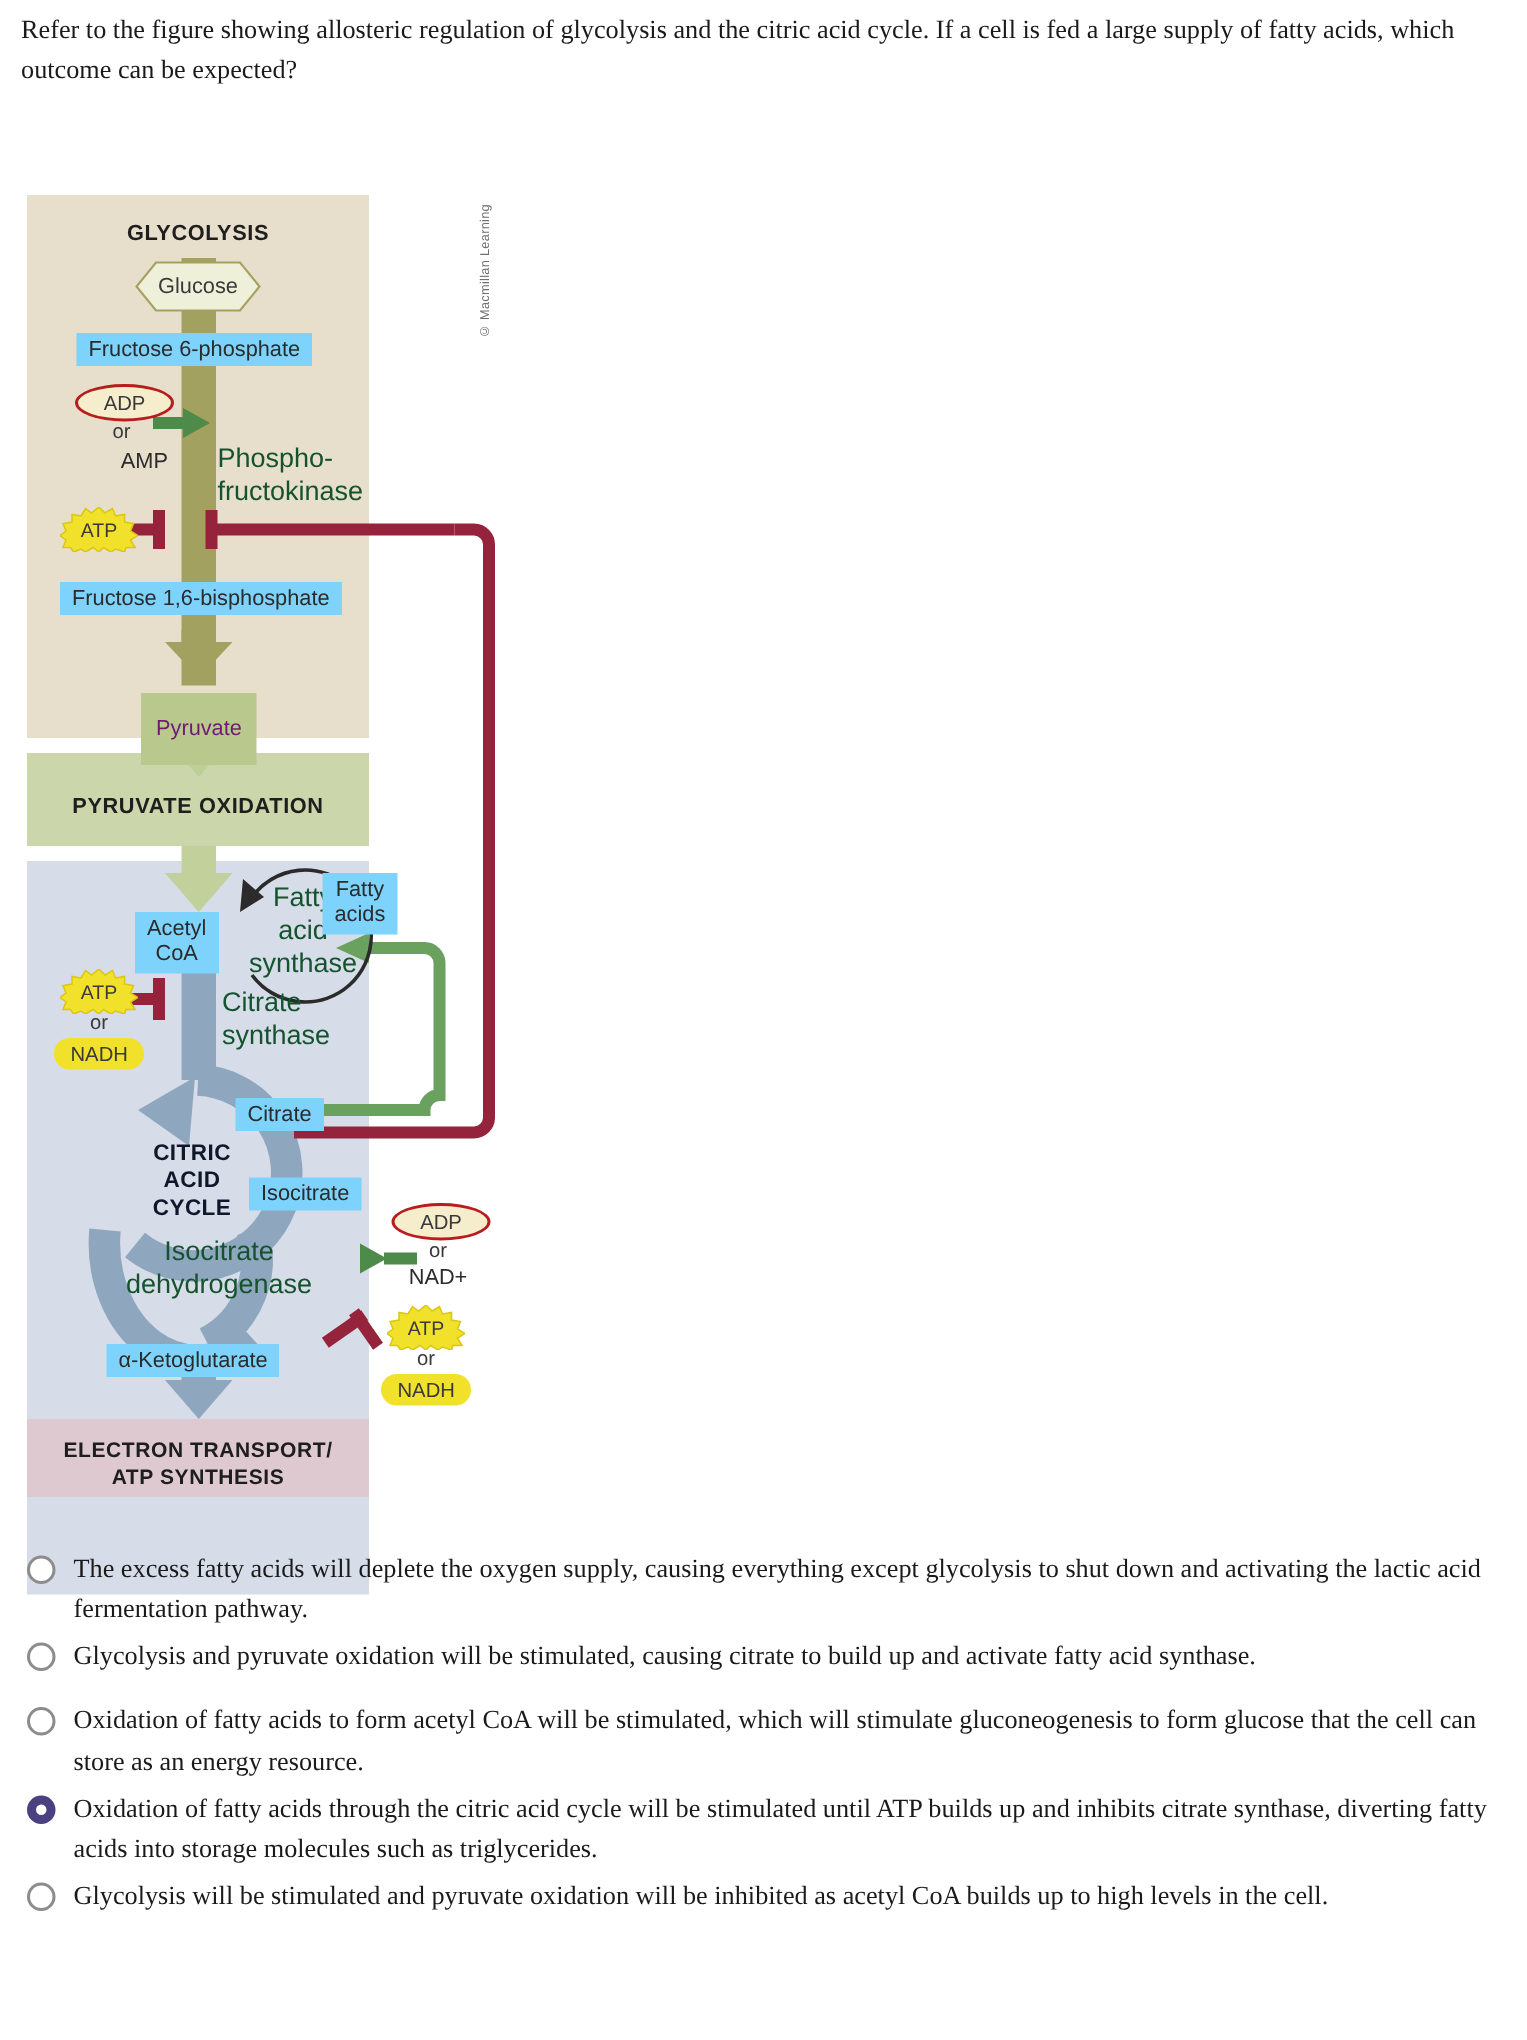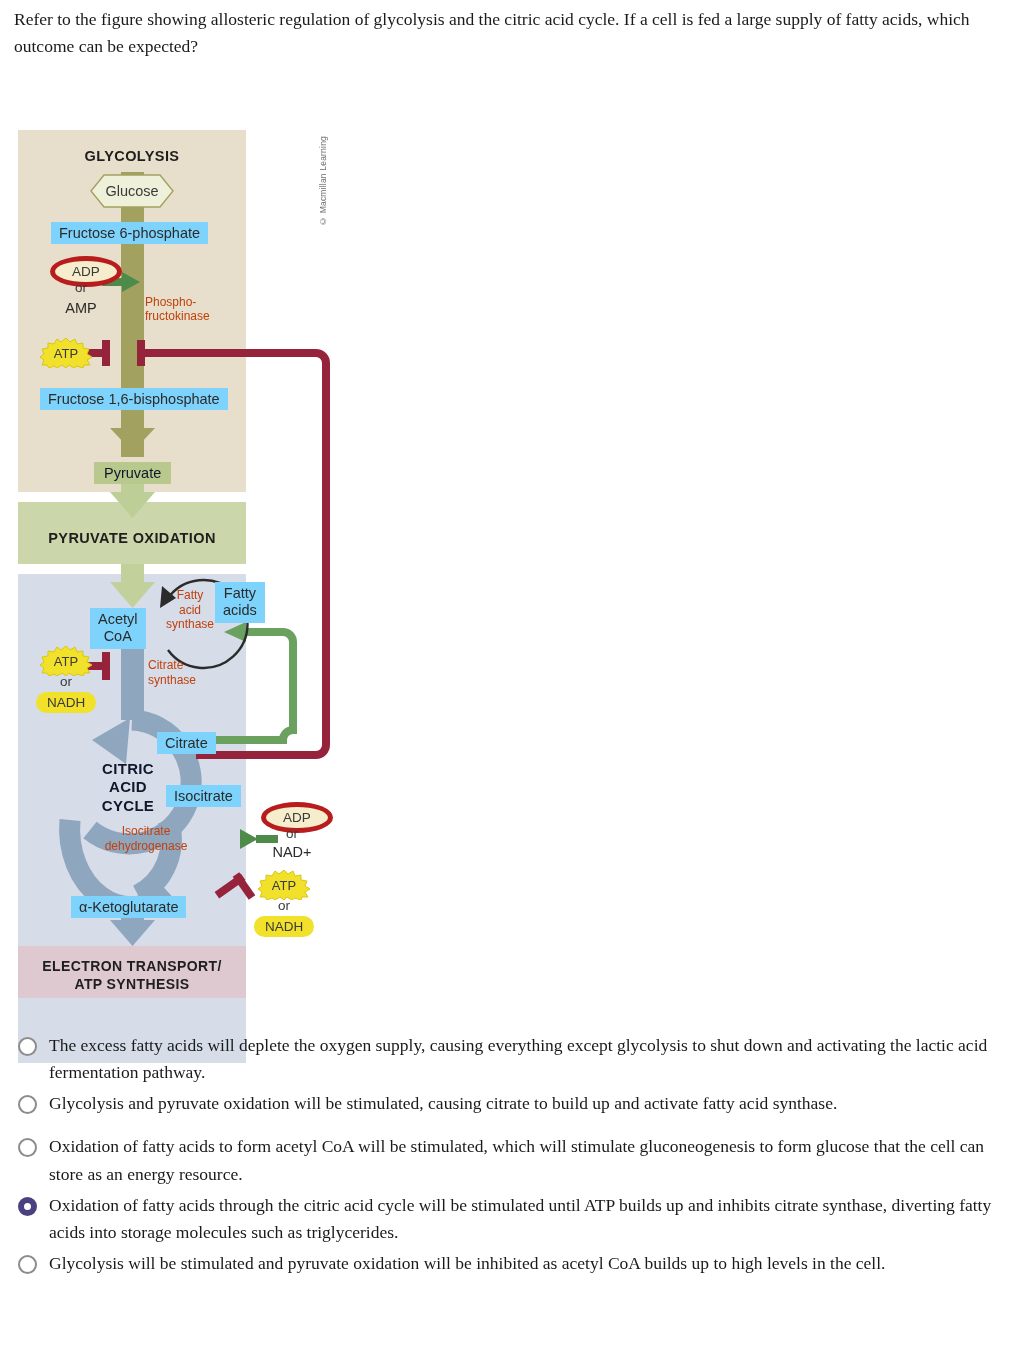--- a/index.html
+++ b/index.html
@@ -36,30 +36,30 @@
   #t-glycolysis{top:18px;}
   #t-pyruvate-ox{top:400px;}
   #t-etc{top:828px;line-height:1.25;font-size:14px;}
 
   
   .lbl{
     position:absolute;background:#7dd3fc;color:#2b2b2b;
     font-size:14.5px;padding:3px 8px;white-space:nowrap;
   }
   .lbl-green{
-    position:absolute;background:#b9c98d;color:#0f172a;
-    font-size:14.5px;padding:3px 10px;white-space:nowrap;
-  }
-
-  
-  .enz{position:absolute;font-size:12px;color:#c2410c;line-height:1.2;}
+    position:absolute;background:#b9c98d;color:#701a75;
+    font-size:14.5px;padding:16px 10px;white-space:nowrap;
+  }
+
+  
+  .enz{position:absolute;font-size:18px;color:#14532d;line-height:1.2;}
 
   
   .badge-ellipse{
-    position:absolute;background:#f6edcd;border:5px solid #b91c1c;
+    position:absolute;background:#f6edcd;border:2px solid #b91c1c;
     border-radius:50%/50%;
     font-size:13.5px;color:#3a3a3a;text-align:center;
     padding:3px 9px;
   }
   .badge-pill{
     position:absolute;background:#f2e12a;border-radius:999px;
     font-size:13.5px;color:#3a3a3a;text-align:center;padding:3px 11px;
   }
   .badge-star{
     position:absolute;width:52px;height:30px;
@@ -207,21 +207,21 @@
   <div class="lbl" style="left:22px;top:258px;">Fructose 1,6-bisphosphate</div>
   <div class="lbl-green" style="left:76px;top:332px;">Pyruvate</div>
 
   <div class="enz" style="left:127px;top:165px;">
     <span>Phospho-</span><br>
     <span>fructokinase</span>
   </div>
 
   <div class="badge-ellipse" style="left:32px;top:126px;width:44px;">ADP</div>
   <div class="ortext" style="left:32px;top:150px;width:62px;">or</div>
-  <div class="plain" style="left:32px;top:170px;width:62px;text-align:center;">AMP</div>
+  <div class="plain" style="left:32px;top:170px;width:62px;text-align:right;">AMP</div>
 
   <div class="badge-star" style="left:22px;top:208px;">
     <svg viewBox="0 0 52 30" preserveAspectRatio="none">
       <polygon points="26,0 30,4 35,1 37,6 43,5 43,10 49,11 47,16 52,19 47,22 50,27 44,27 43,30 37,28 34,30 29,27 26,30 22,27 17,30 14,28 9,30 7,27 2,27 4,22 0,19 4,16 2,11 8,10 8,5 14,6 17,1 21,4" fill="#f2e12a" stroke="#d9c713" stroke-width="1"></polygon>
     </svg>
     <span>ATP</span>
   </div>
 
   <div class="lbl" style="left:72px;top:478px;text-align:center;line-height:1.2;">
     <span>Acetyl</span><br>

